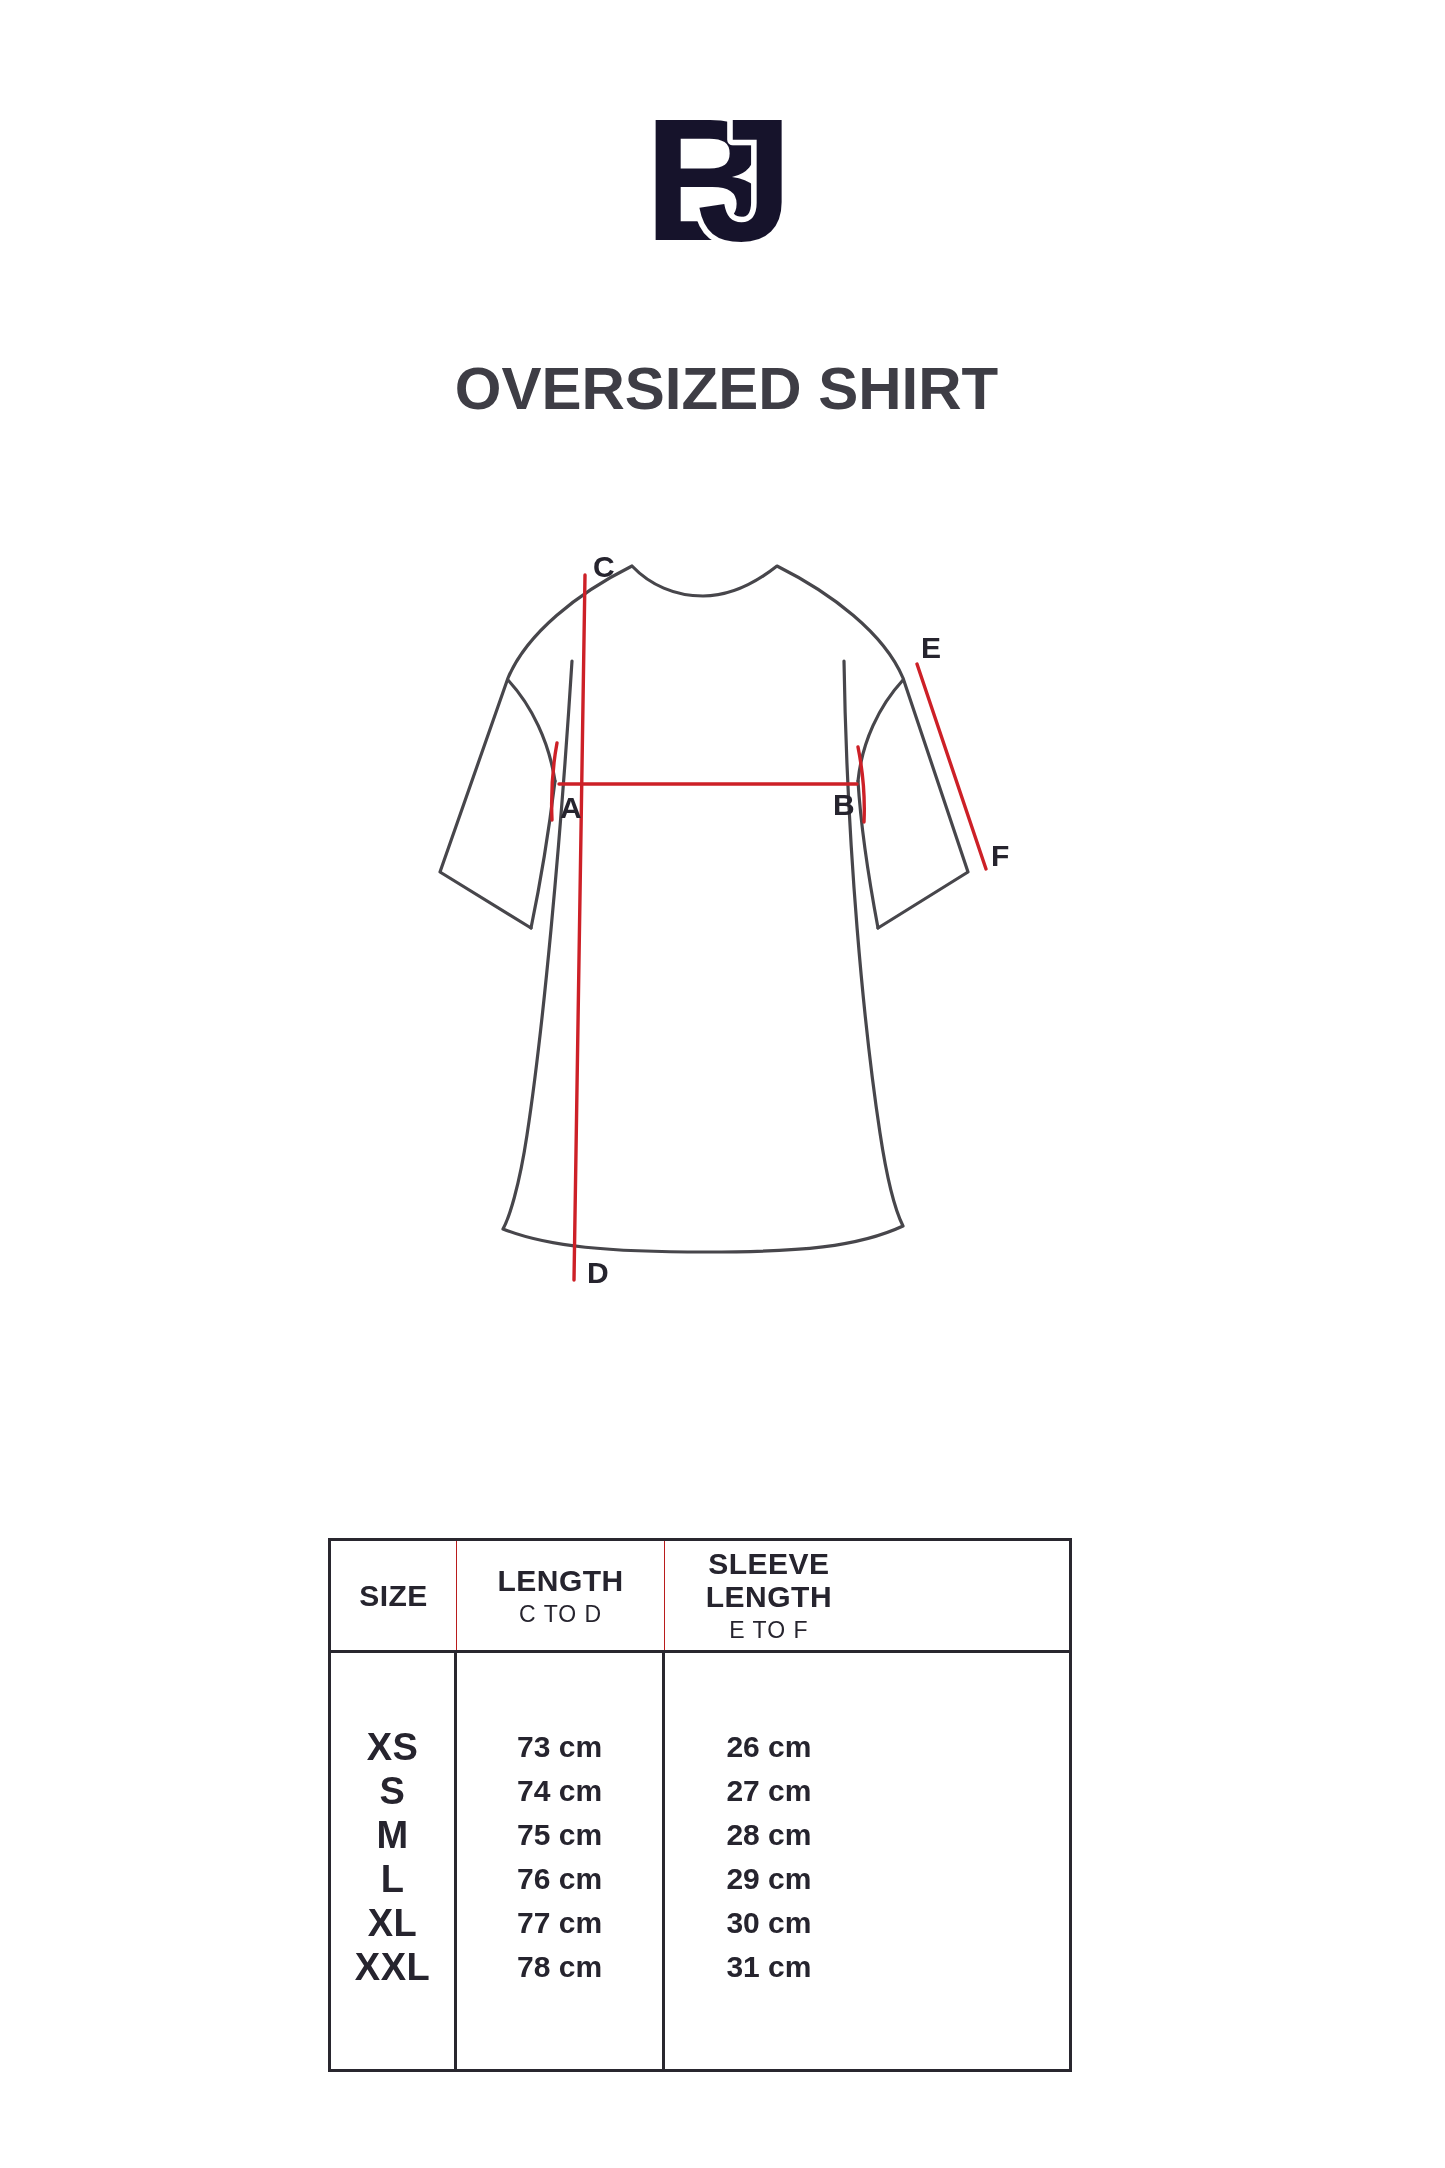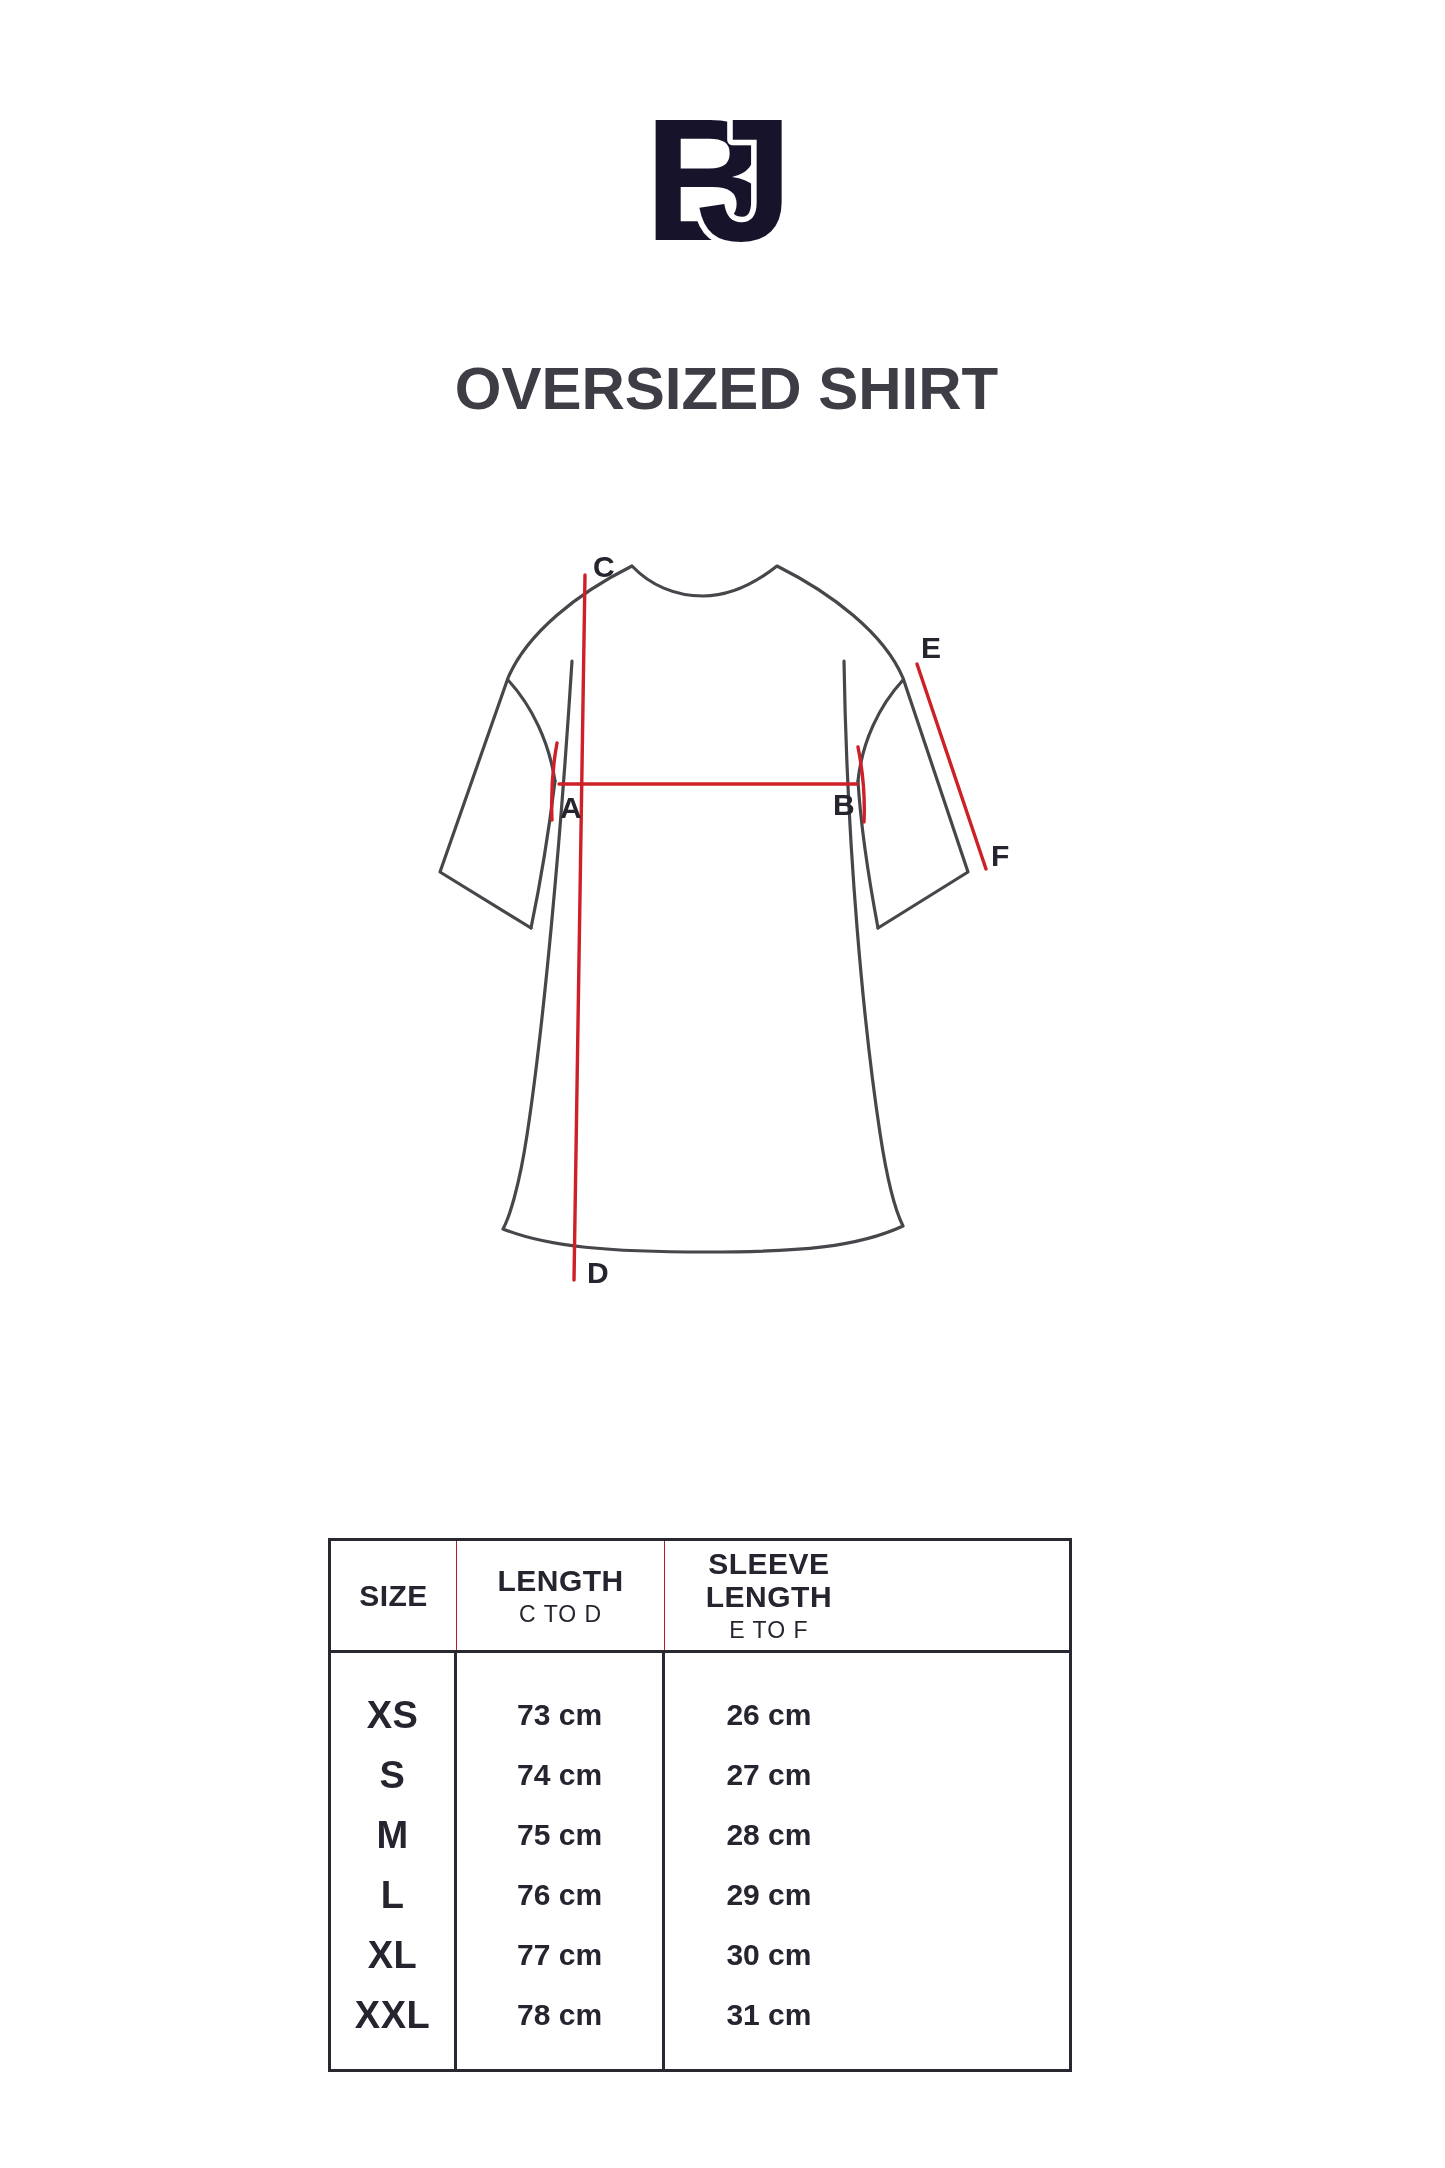--- a/index.html
+++ b/index.html
@@ -26,21 +26,21 @@
               border:3px solid #29272f;box-sizing:border-box;display:flex;flex-direction:column;}
   .thead{height:109px;flex:none;border-bottom:3px solid #29272f;
          display:grid;grid-template-columns:127fr 210fr 209fr 198fr;}
   .th{border-right:1px solid #b91c1c;display:flex;flex-direction:column;
       align-items:center;justify-content:center;text-align:center;padding:4px 8px;box-sizing:border-box;}
   .th:last-child{border-right:none;}
   .th-main{font-size:30px;font-weight:bold;letter-spacing:.5px;line-height:1.1;}
   .th-sub{font-size:23px;font-weight:normal;letter-spacing:1px;margin-top:4px;min-height:0;}
   .th-sub:empty{display:none;}
   .tbody{flex:1;display:grid;grid-template-columns:127fr 210fr 209fr 198fr;}
-  .tcol{border-right:3px solid #29272f;padding-top:40px;display:flex;flex-direction:column;align-items:center;box-sizing:border-box;gap:16px;}
+  .tcol{border-right:3px solid #29272f;padding-top:72px;display:flex;flex-direction:column;align-items:center;box-sizing:border-box;}
   .tcol:last-child{border-right:none;}
   .cell{height:44px;display:flex;align-items:center;justify-content:center;white-space:nowrap;}
   .size-cell{font-size:38px;font-weight:bold;letter-spacing:.5px;}
   .val-cell{font-size:30px;font-weight:bold;}
 </style>
 </head>
 <body>
 
 <div class="logo">
   <svg viewBox="0 0 170 150">

